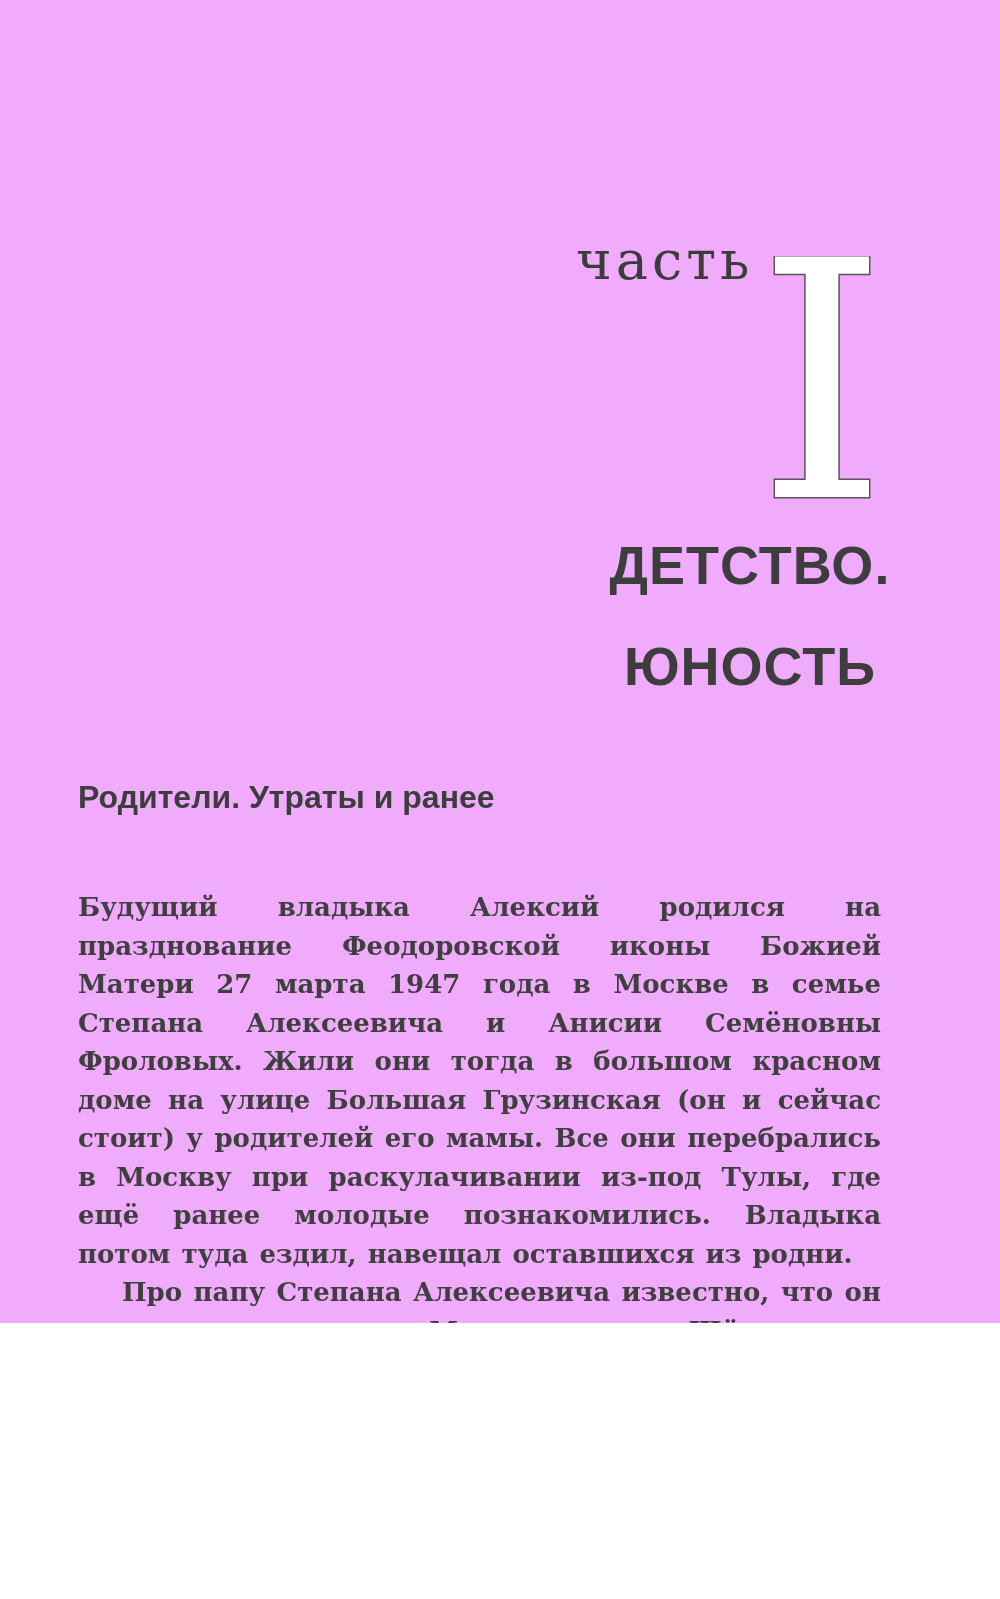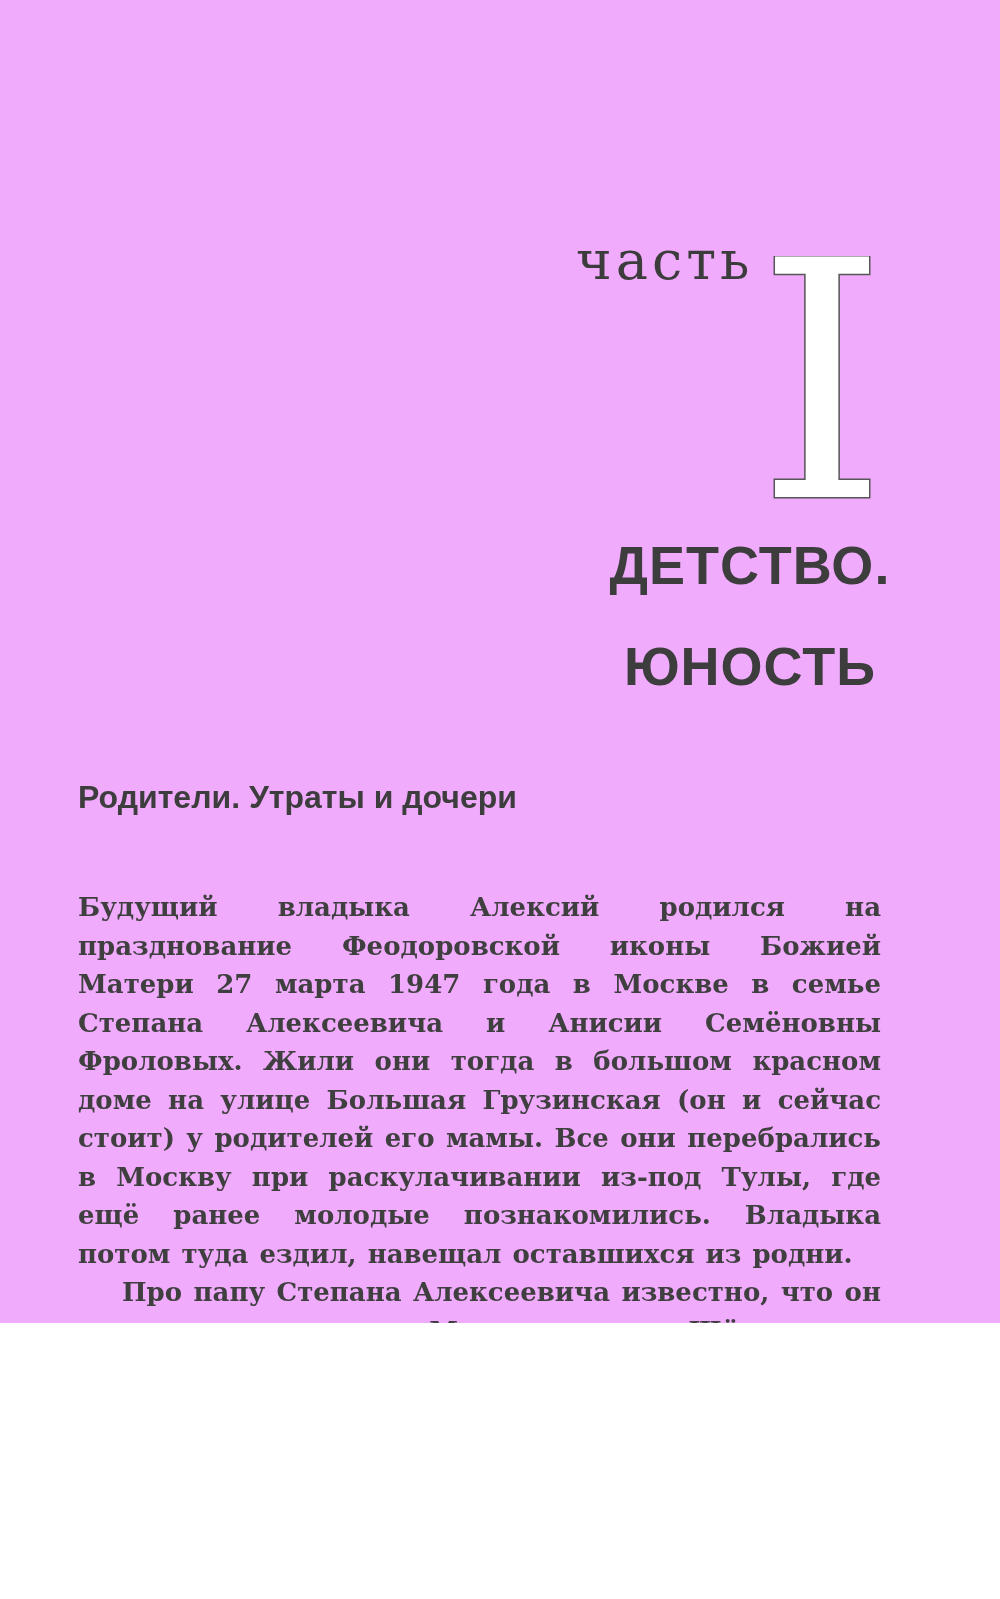--- a/index.html
+++ b/index.html
@@ -97,20 +97,20 @@
 
   <svg class="part-numeral-svg" viewBox="0 0 124 248" xmlns="http://www.w3.org/2000/svg">
     <text x="62" y="241" text-anchor="middle">I</text>
   </svg>
 
   <div class="chapter-title">
     <div class="title-line">ДЕТСТВО.</div>
     <div class="title-line">ЮНОСТЬ</div>
   </div>
 
-  <h2 class="section-heading">Родители. Утраты и дочери</h2>
+  <h2 class="section-heading">Родители. Утраты и ранее</h2>
 
   <div class="body-text">
     <p>Будущий владыка Алексий родился на празднование Феодоровской иконы Божией Матери 27 марта 1947 года в Москве в семье Степана Алексеевича и Анисии Семёновны Фроловых. Жили они тогда в большом красном доме на улице Большая Грузинская (он и сейчас стоит) у родителей его мамы. Все они перебрались в Москву при раскулачивании из-под Тулы, где ещё ранее молодые познакомились. Владыка потом туда ездил, навещал оставшихся из родни.</p>
     <p>Про папу Степана Алексеевича известно, что он происходил из села Минино, ныне Щёкинского района. Его родители – отец Алексей Федосеевич и мама Ксения были из крестьян. После дочери Анастасии у них родились близнецы, но выжил из них двоих только Степан, брат его сразу же после рождения умер.</p>
   </div>
 
 </div>
 
 </body></html>

